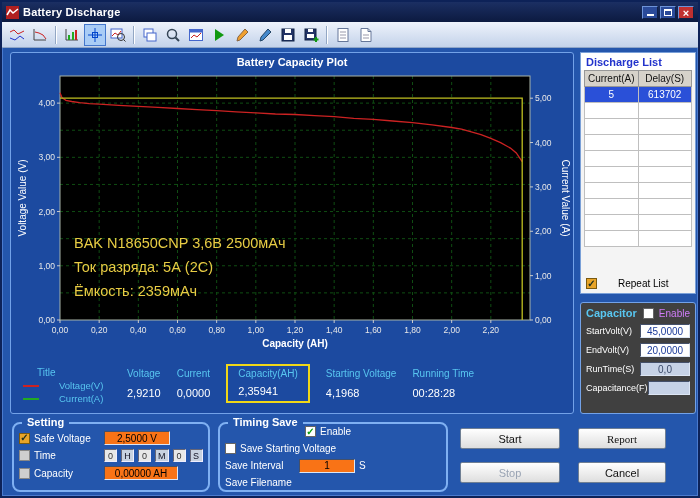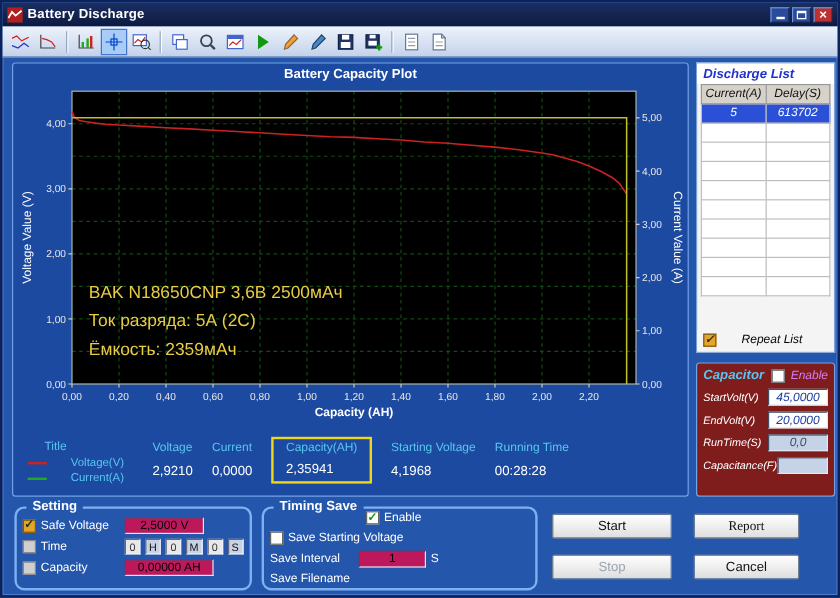--- a/index.html
+++ b/index.html
@@ -40,31 +40,31 @@
   .lg-title { color:#58c6f0; font-size:10px; margin-left:14px; }
   .lg-item { display:flex; align-items:center; gap:20px; color:#58c6f0; font-size:9.5px; margin-top:2px; }
   .lg-line { width:16px; height:2px; display:inline-block; }
   .stat { padding-top:1px; }
   .stat-label { color:#58c6f0; font-size:10px; white-space:nowrap; }
   .stat-value { color:#fff; font-size:11px; margin-top:8px; }
   .stat.hl { border:2px solid #f0d818; padding:2px 10px 4px; margin-top:-3px; }
   .stat.hl .stat-value { margin-top:6px; }
 
   
-  .sidebar { position:absolute; left:578px; top:50px; width:116px; height:414px;font-style:italic; }
+  .sidebar { position:absolute; left:578px; top:50px; width:116px; height:414px; }
   .discharge-panel { height:242px; background:#f4f4f4; border:1px solid #7aa0d8; display:flex; flex-direction:column; }
   .dl-title { color:#2233cc; font-size:11px; font-weight:bold; padding:3px 0 2px 5px; background:#fff; }
   .dl-wrap { flex:1; overflow:hidden; padding:0 3px; }
   .dl-table { border-collapse:collapse; width:100%; font-size:10px; table-layout:fixed; }
   .dl-table th { background:#d6d2ca; border:1px solid #979797; font-weight:normal; height:16px; color:#111; }
   .dl-table td { border:1px solid #bfbfbf; height:16px; text-align:center; background:#fff; color:#111; }
   .dl-table tr.sel td { background:#2a50d8; color:#fff; }
   .repeat-row { display:flex; align-items:center; gap:21px; padding:3px 5px 4px; font-size:10px; color:#000; background:#f4f4f4; }
 
-  .capacitor-panel { margin-top:8px; height:112px; background:#7f1d1d; border:1px solid #73a2e8;
+  .capacitor-panel { margin-top:8px; height:112px; background:#404040; border:1px solid #73a2e8;
                      border-radius:3px; padding:4px 5px; }
   .cap-head { display:flex; align-items:center; gap:5px; margin-bottom:3px; }
   .cap-title { color:#58c6f0; font-size:11px; font-weight:bold; flex:1; }
   .cap-enable { color:#d07cf8; font-size:10px; }
   .cap-row { display:flex; align-items:center; justify-content:space-between; margin-top:5px; }
   .cap-label { color:#fff; font-size:9px; white-space:nowrap; }
   .cap-input { width:50px; height:14px; background:#fff; border:1px solid; border-color:#44506a #dde6f4 #dde6f4 #44506a;
                color:#1a3a9a; font-size:10px; display:inline-flex; align-items:center; justify-content:center; }
   .cap-input.dis { background:#c6d2e6; color:#3a4a6a; }
 
@@ -72,21 +72,21 @@
   .fpanel { position:absolute; border:2px solid #7fb0f2; border-radius:8px; }
   .fp-label { position:absolute; top:-9px; left:8px; background:#2456ac; padding:0 5px;
               color:#fff; font-size:11px; font-weight:bold; line-height:15px; }
   .setting { left:10px; top:420px; width:198px; height:70px; padding:7px 5px 0; }
   .timing  { left:216px; top:420px; width:230px; height:70px; padding:2px 5px 0; }
   .srow, .trow { display:flex; align-items:center; gap:4px; color:#fff; font-size:10px; margin-bottom:4px; }
   .trow { margin-bottom:2px; height:15px; }
   .enable-row { margin-left:80px; margin-top:-2px; }
   .slabel { width:66px; }
   .tlabel { width:70px; }
-  .tinput { height:14px; background:#be185d; border:1px solid; border-color:#44506a #dde6f4 #dde6f4 #44506a;
+  .tinput { height:14px; background:#f97316; border:1px solid; border-color:#44506a #dde6f4 #dde6f4 #44506a;
             color:#000; font-size:10px; font-family:"Liberation Sans",sans-serif; text-align:center; padding:0 2px; }
   .w66{width:66px;} .w72{width:74px;} .w56{width:56px;} .w128{width:128px; font-weight:bold;}
   .chip { height:13px; min-width:13px; display:inline-flex; align-items:center; justify-content:center;
           font-size:9px; border:1px solid; border-color:#667 #eef #eef #667; padding:0 2px; }
   .chip.num { background:#e8e8e8; color:#333; }
   .chip.unit { background:#c8d2e0; color:#112; }
 
   
   .cb { width:11px; height:11px; display:inline-flex; align-items:center; justify-content:center;
         border:1px solid #555; flex:0 0 auto; cursor:pointer; position:relative; }

